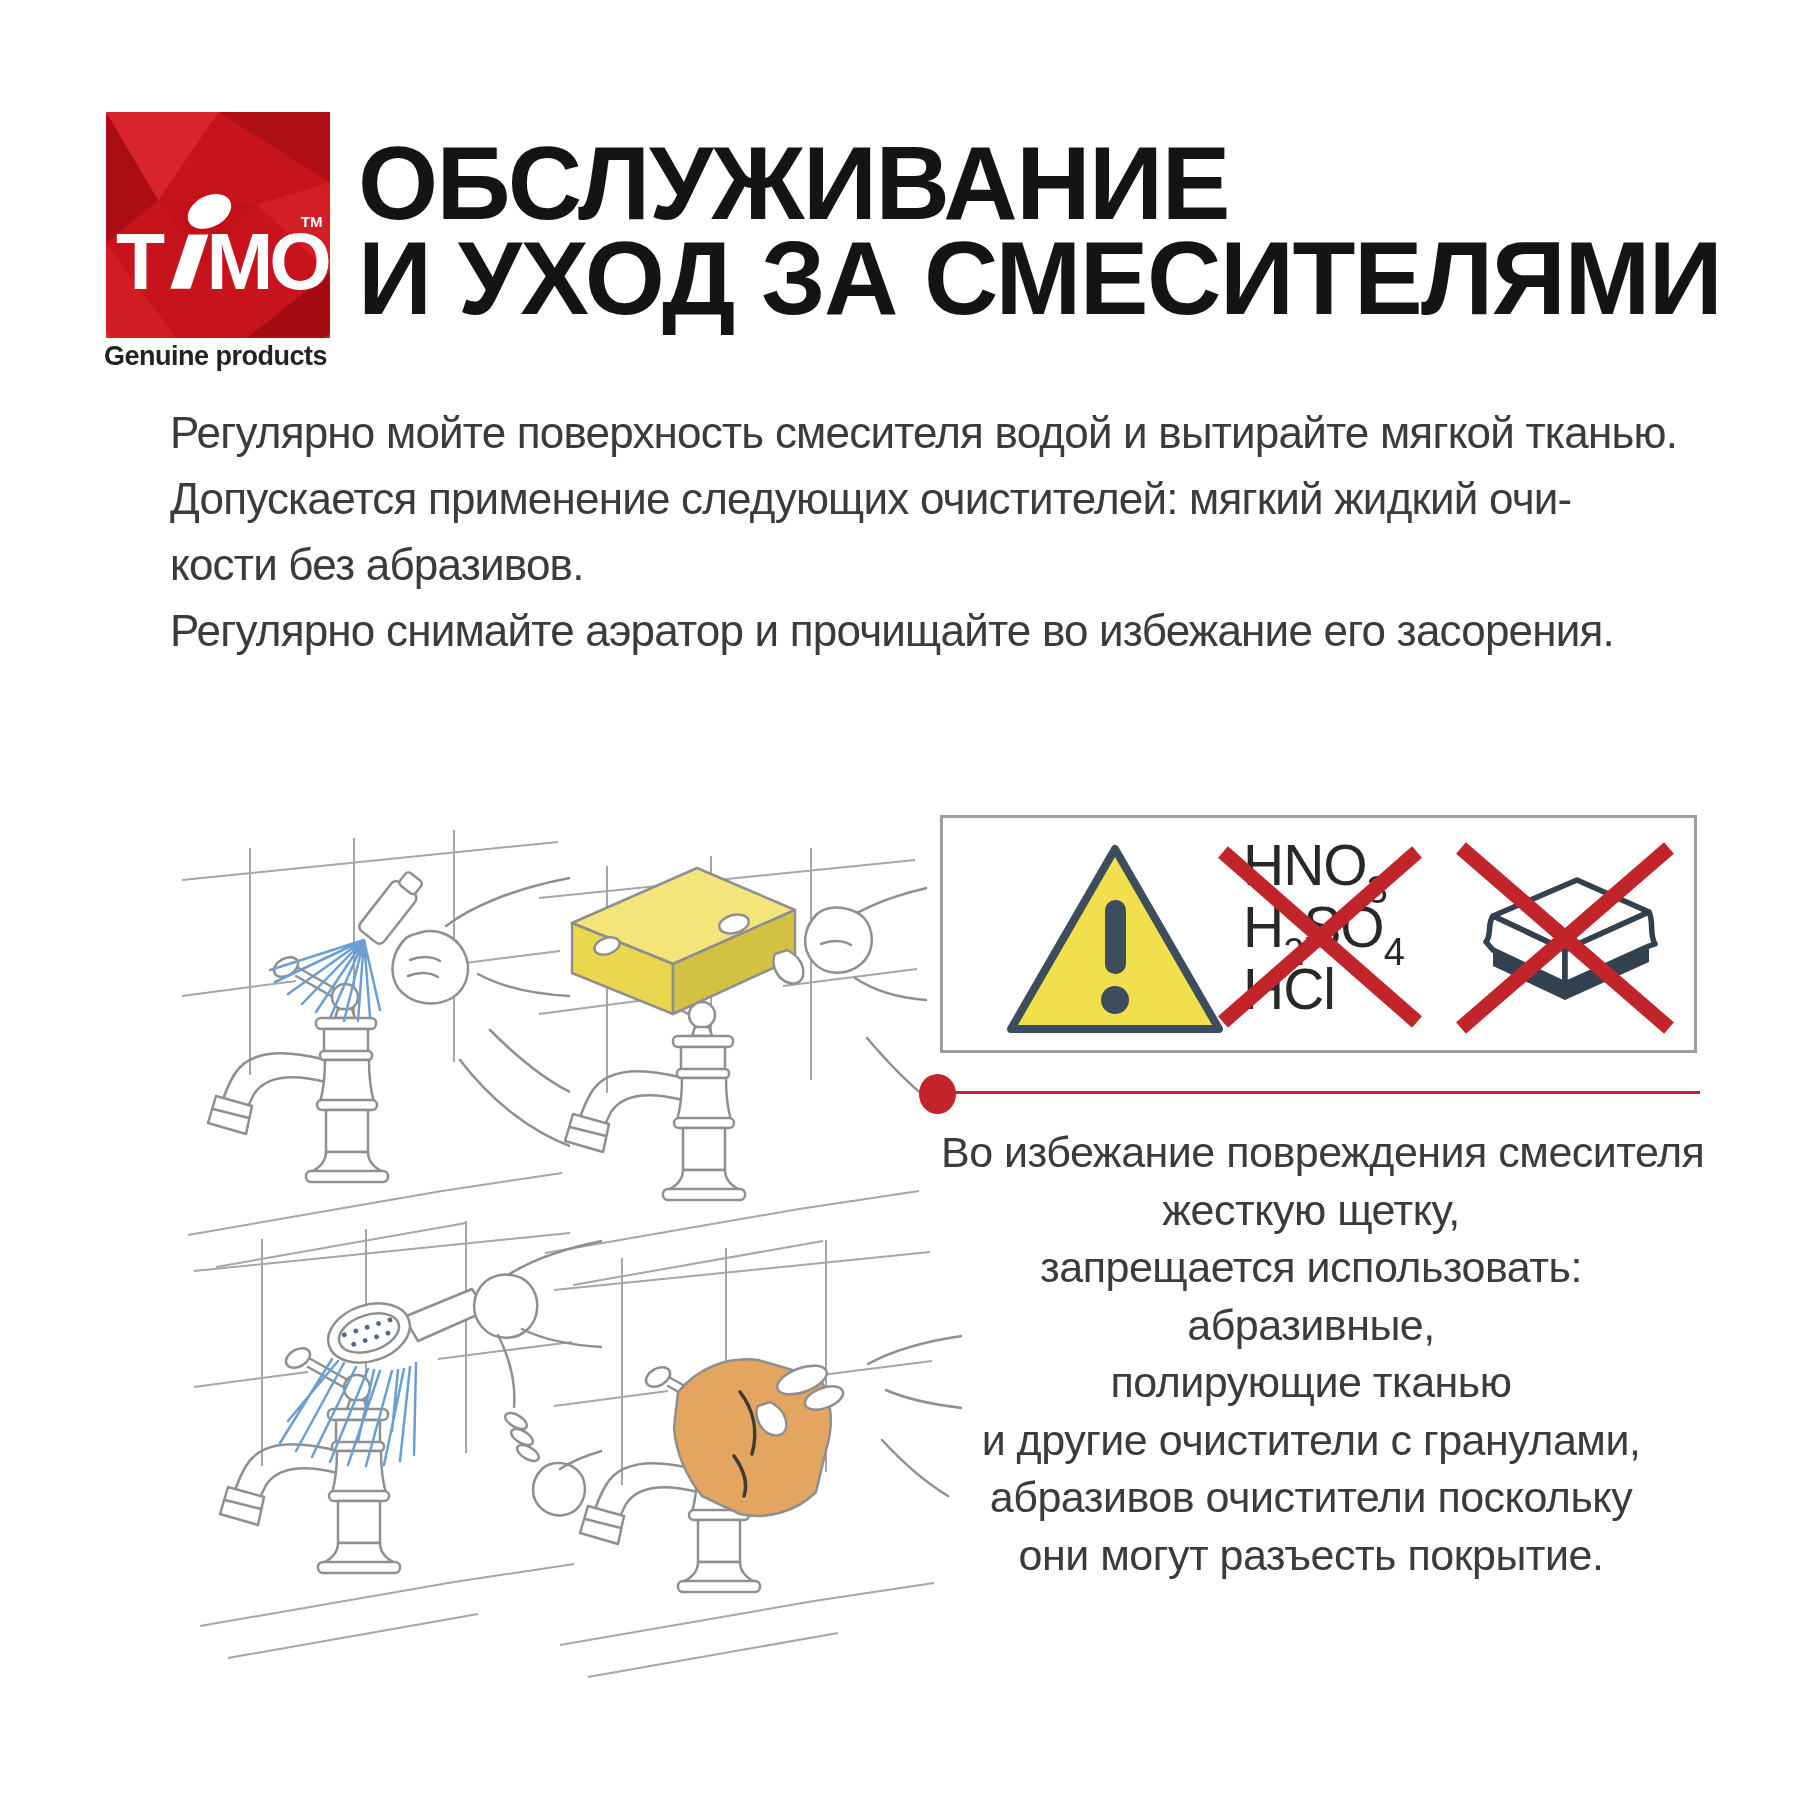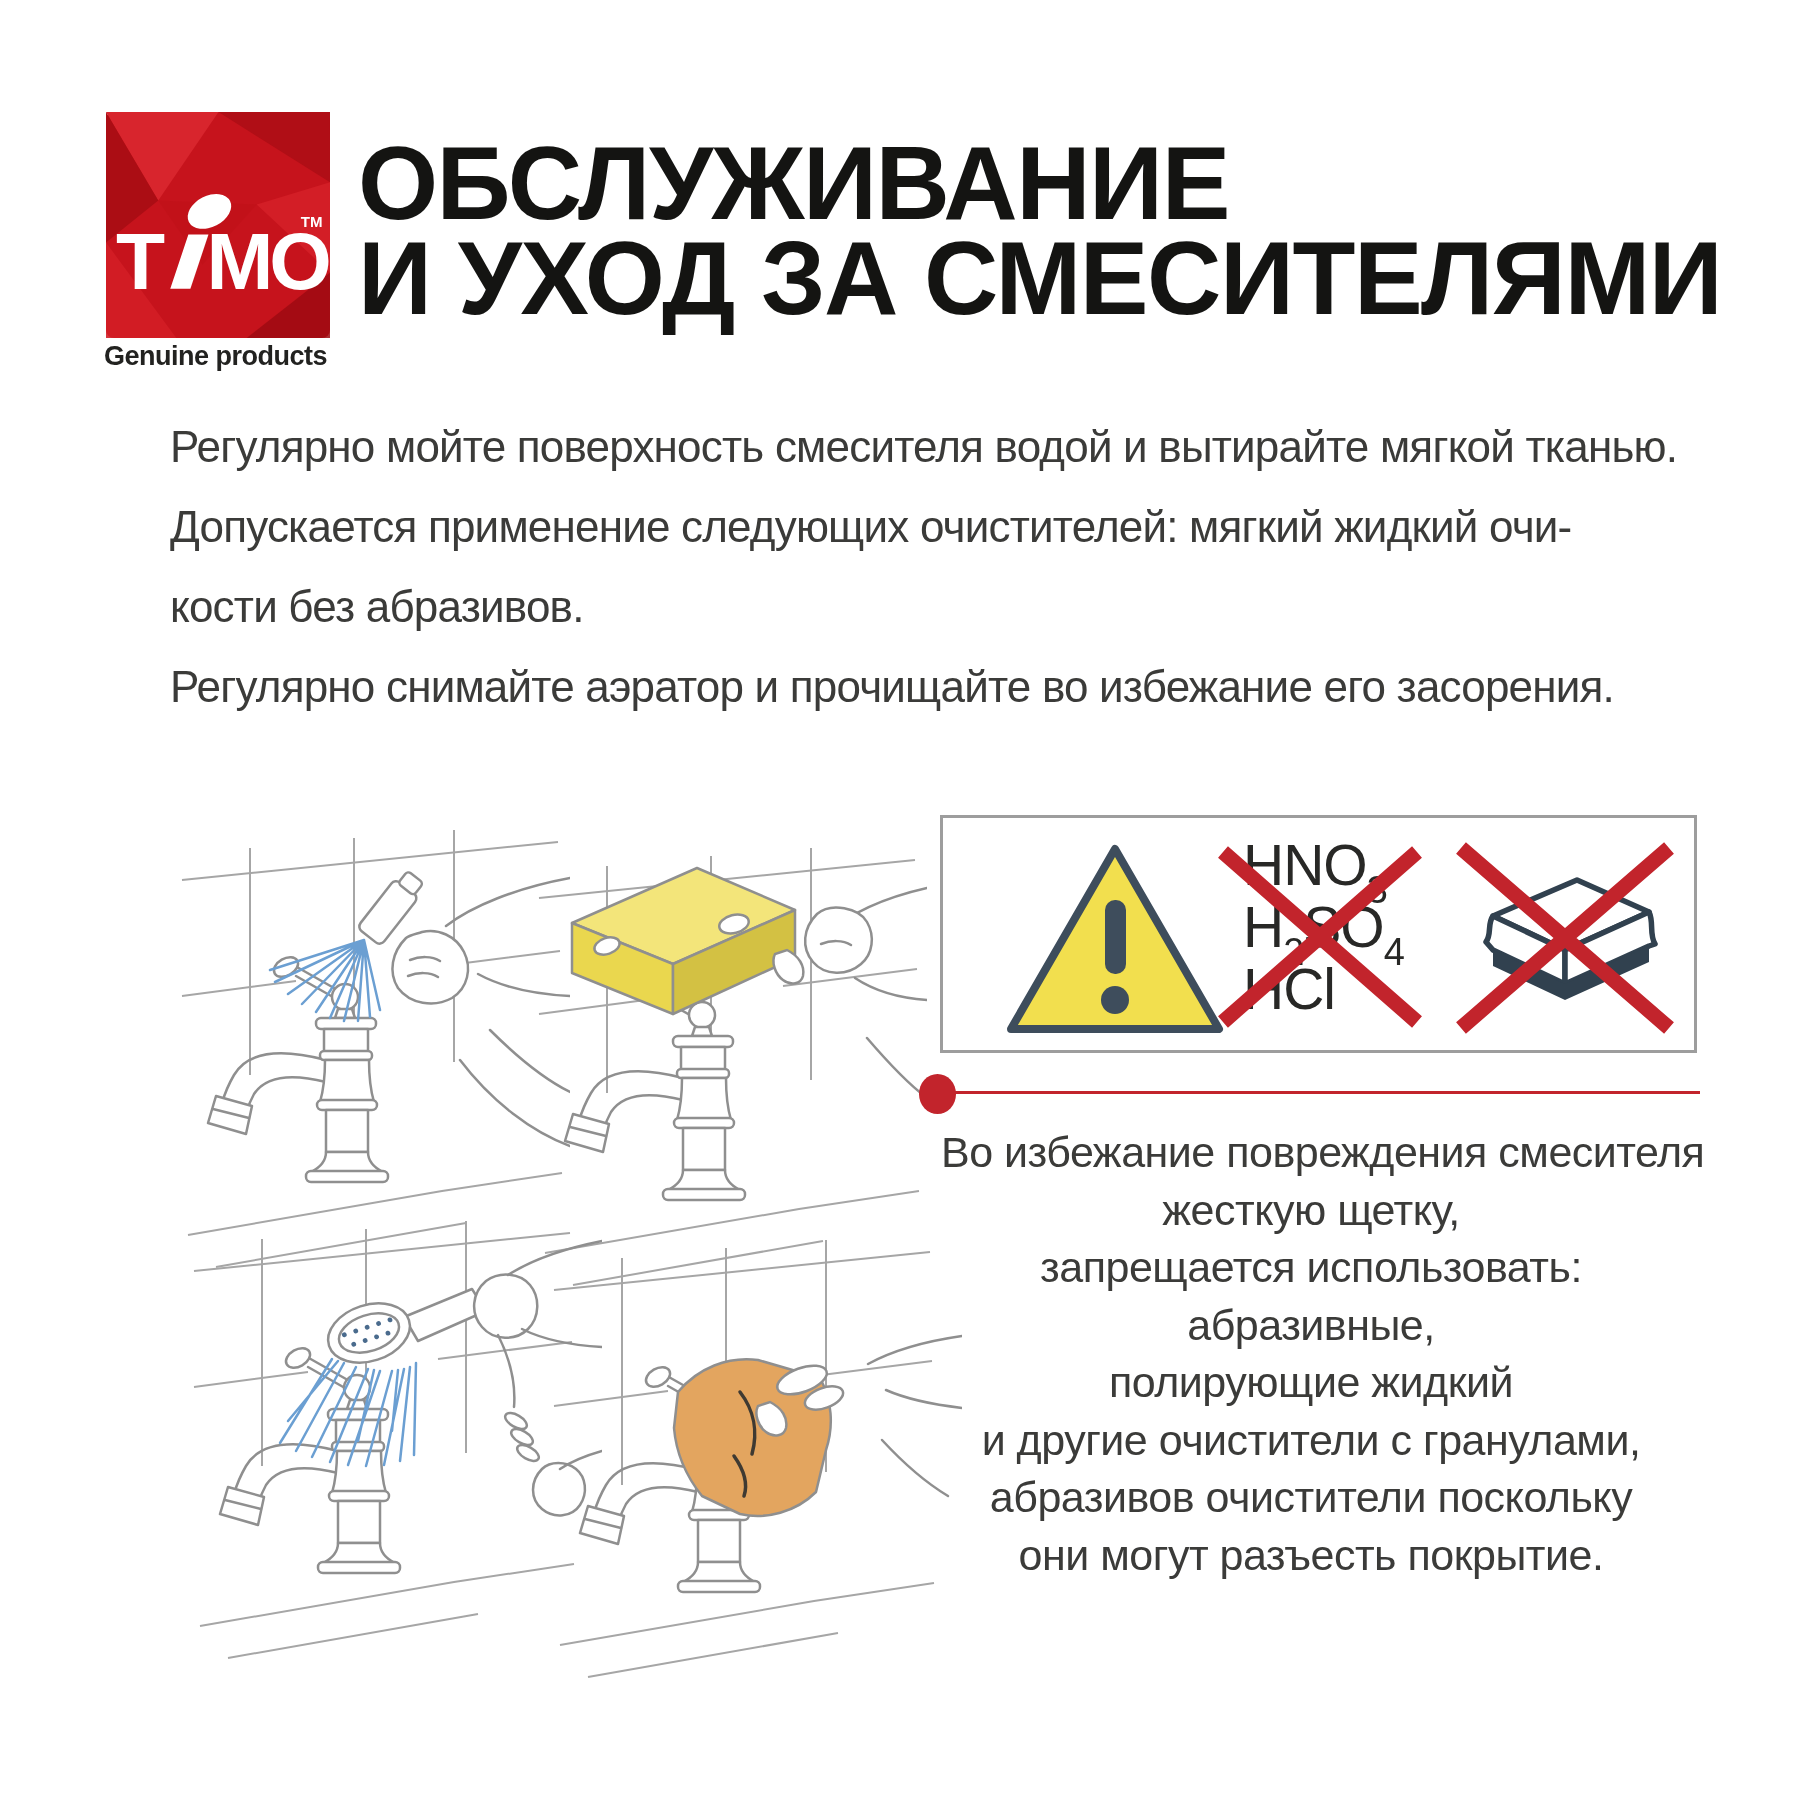--- a/index.html
+++ b/index.html
@@ -24,21 +24,21 @@
     color:#141412;letter-spacing:-1.5px;white-space:nowrap;
   }
   .page-title div{white-space:nowrap;}
 
   
   .intro-text{
     left:170px;top:400px;width:1520px;
     font-size:44px;line-height:66px;color:#3b3b39;letter-spacing:-0.8px;
     font-weight:400;
   }
-  .intro-text div{white-space:nowrap;margin-top:14px;}
+  .intro-text div{white-space:nowrap;}
 
   
   .scene{position:absolute;}
 
   
   .warnbox{
     left:940px;top:815px;width:757px;height:238px;
     border:3px solid #9d9d9d;box-sizing:border-box;background:#fff;
   }
   .warnbox .chems{
@@ -258,19 +258,19 @@
   </div>
 
   <div class="abs red-dot"></div>
   <div class="abs red-line"></div>
 
   <div class="abs prohibition-text">
       <div>Во избежание повреждения смесителя</div>
       <div>жесткую щетку,</div>
       <div>запрещается использовать:</div>
       <div>абразивные,</div>
-      <div>полирующие жидкий</div>
+      <div>полирующие тканью</div>
       <div>и другие очистители с гранулами,</div>
       <div>абразивов очистители поскольку</div>
       <div>они могут разъесть покрытие.</div>
     </div>
 
 </div>
 
 </body></html>

